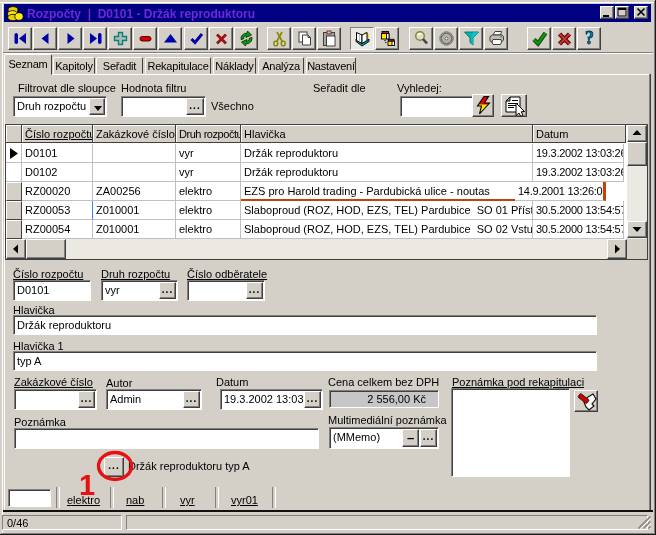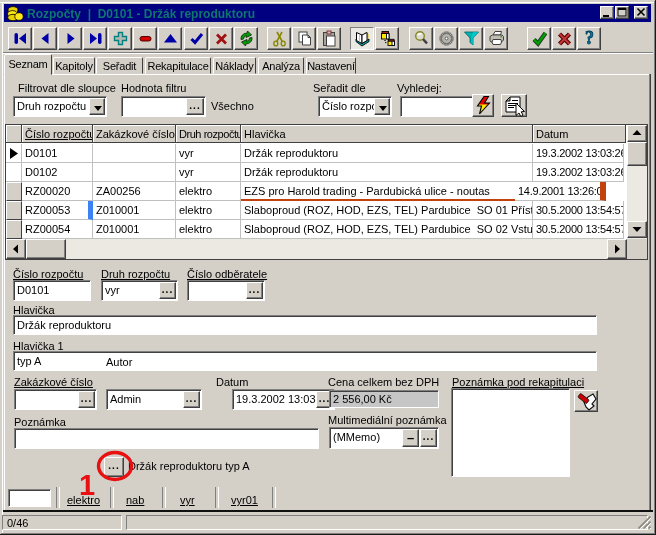--- a/index.html
+++ b/index.html
@@ -36,21 +36,21 @@
 <div class="hline" style="left:0;top:534px;width:656px;background:#1a1a1a"></div>
 <div class="abs" style="left:4px;top:4px;width:647px;height:18px;background:#000080"></div>
 <svg class="abs" style="left:7px;top:5px" width="17" height="16">
 <g stroke="#000" stroke-width="0.8">
 <ellipse cx="6" cy="5" rx="5" ry="3.4" fill="#e8d000"></ellipse>
 <ellipse cx="5.5" cy="9" rx="5" ry="3.4" fill="#ffe818"></ellipse>
 <ellipse cx="6" cy="12.5" rx="5.3" ry="3.2" fill="#e8d000"></ellipse>
 <ellipse cx="12" cy="11.5" rx="4.2" ry="3.8" fill="#ffe818"></ellipse>
 </g>
     </svg>
-<div class="lbl" style="left:27px;top:8px;color:#0f766e;font-weight:bold;font-size:12px;line-height:12px">Rozpočty&nbsp; | &nbsp;D0101 - Držák reproduktoru</div>
+<div class="lbl" style="left:27px;top:8px;color:#6d28d9;font-weight:bold;font-size:12px;line-height:12px">Rozpočty&nbsp; | &nbsp;D0101 - Držák reproduktoru</div>
 <div class="btn3d" style="left:600px;top:6px;width:14px;height:13px">
       <svg width="12" height="11" style="position:absolute;left:0;top:0">
         <rect x="2" y="8" width="6" height="2" fill="#000"></rect>
       </svg>
     </div>
 <div class="btn3d" style="left:615px;top:6px;width:14px;height:13px">
       <svg width="12" height="11" style="position:absolute;left:0;top:0">
         <rect x="2" y="1" width="8" height="8" fill="none" stroke="#000" stroke-width="1"></rect>
         <rect x="2" y="1" width="8" height="2" fill="#000"></rect>
       </svg>
@@ -240,25 +240,20 @@
 <div class="lbl" style="left:397px;top:83px">Vyhledej:</div>
 <div class="edit" style="left:13px;top:96px;width:94px;height:21px;padding-right:18px">Druh rozpočtu<div class="btn3d" style="right:1px;top:1px;width:16px;height:17px">
         <svg width="14" height="14" style="position:absolute;left:1px;top:3px">
           <polygon points="3,4 11,4 7,9" fill="#000"></polygon>
         </svg>
       </div></div>
 <div class="edit" style="left:121px;top:96px;width:85px;height:21px;padding-right:19px">
       <div class="btn3d dots" style="right:1px;top:1px;width:18px;height:17px;line-height:13px">...</div>
     </div>
 <div class="lbl" style="left:211px;top:101px">Všechno</div>
-<div class="edit" style="left:318px;top:96px;width:74px;height:21px;padding-right:18px">Číslo rozpoč<div class="btn3d" style="right:1px;top:1px;width:16px;height:17px">
-        <svg width="14" height="14" style="position:absolute;left:1px;top:3px">
-          <polygon points="3,4 11,4 7,9" fill="#000"></polygon>
-        </svg>
-      </div></div>
 <div class="edit" style="left:400px;top:96px;width:73px;height:21px"></div>
 <div class="btn3d" style="left:472px;top:94px;width:22px;height:23px">
 <svg width="20" height="21" style="position:absolute;left:1px;top:0">
 <defs>
           <clipPath id="bolt">
             <polygon points="10,1.5 3.5,11 7.5,11 5.5,19 15.5,8 10.5,8 14.5,1.5"></polygon>
           </clipPath>
         </defs>
 <polygon points="10,1.5 3.5,11 7.5,11 5.5,19 15.5,8 10.5,8 14.5,1.5" fill="#ffe800"></polygon>
 <rect x="0" y="0" width="20" height="9.5" fill="#e80000" clip-path="url(#bolt)"></rect>
@@ -296,23 +291,23 @@
 <div class="gcell" style="left:22px;top:163px;width:71px;height:19px;line-height:18px;background:#fff;border-right:1px solid #c0c0c0;border-bottom:1px solid #c0c0c0">D0102</div>
 <div class="gcell" style="left:93px;top:163px;width:83px;height:19px;line-height:18px;background:#fff;border-right:1px solid #c0c0c0;border-bottom:1px solid #c0c0c0"></div>
 <div class="gcell" style="left:176px;top:163px;width:65px;height:19px;line-height:18px;background:#fff;border-right:1px solid #c0c0c0;border-bottom:1px solid #c0c0c0">vyr</div>
 <div class="gcell" style="left:241px;top:163px;width:292px;height:19px;line-height:18px;background:#fff;border-right:1px solid #c0c0c0;border-bottom:1px solid #c0c0c0">Držák reproduktoru</div>
 <div class="gcell" style="left:533px;top:163px;width:91px;height:19px;line-height:18px;background:#fff;border-right:1px solid #c0c0c0;border-bottom:1px solid #c0c0c0;letter-spacing:-0.25px">19.3.2002 13:03:26</div>
 <div class="abs" style="left:6px;top:182px;width:16px;height:19px;background:#d4d0c8;border:1px solid;border-color:#fff #404040 #404040 #fff;box-sizing:border-box"></div>
 <div class="gcell" style="left:22px;top:182px;width:71px;height:19px;line-height:18px;background:#fff;border-right:1px solid #c0c0c0;border-bottom:1px solid #c0c0c0">RZ00020</div>
 <div class="gcell" style="left:93px;top:182px;width:83px;height:19px;line-height:18px;background:#fff;border-right:1px solid #c0c0c0;border-bottom:1px solid #c0c0c0">ZA00256</div>
 <div class="gcell" style="left:176px;top:182px;width:65px;height:19px;line-height:18px;background:#fff;border-right:1px solid #c0c0c0;border-bottom:1px solid #c0c0c0">elektro</div>
 <div class="gcell" style="left:241px;top:182px;width:292px;height:19px;line-height:18px;background:#fff;border-right:1px solid #c0c0c0;border-bottom:2px solid #c2410c">EZS pro Harold trading - Pardubická ulice - noutas</div>
-<div class="gcell" style="left:515px;top:182px;width:91px;height:19px;line-height:18px;background:#fff;border-right:6px solid #c2410c;border-bottom:1px solid #c0c0c0;letter-spacing:-0.25px">14.9.2001 13:26:05</div>
+<div class="gcell" style="left:515px;top:182px;width:91px;height:19px;line-height:18px;background:#fff;border-right:3px solid #c2410c;border-bottom:1px solid #c0c0c0;letter-spacing:-0.25px">14.9.2001 13:26:05</div>
 <div class="abs" style="left:6px;top:201px;width:16px;height:19px;background:#d4d0c8;border:1px solid;border-color:#fff #404040 #404040 #fff;box-sizing:border-box"></div>
-<div class="gcell" style="left:22px;top:201px;width:71px;height:19px;line-height:18px;background:#fff;border-right:5px solid #3b82f6;border-bottom:1px solid #c0c0c0">RZ00053</div>
+<div class="gcell" style="left:22px;top:201px;width:71px;height:19px;line-height:18px;background:#fff;border-right:1px solid #3b82f6;border-bottom:1px solid #c0c0c0">RZ00053</div>
 <div class="gcell" style="left:93px;top:201px;width:83px;height:19px;line-height:18px;background:#fff;border-right:1px solid #c0c0c0;border-bottom:1px solid #c0c0c0">Z010001</div>
 <div class="gcell" style="left:176px;top:201px;width:65px;height:19px;line-height:18px;background:#fff;border-right:1px solid #c0c0c0;border-bottom:1px solid #c0c0c0">elektro</div>
 <div class="gcell" style="left:241px;top:201px;width:292px;height:19px;line-height:18px;background:#fff;border-right:1px solid #c0c0c0;border-bottom:1px solid #c0c0c0">Slaboproud (ROZ, HOD, EZS, TEL) Pardubice&nbsp; SO 01 Přístavba</div>
 <div class="gcell" style="left:533px;top:201px;width:91px;height:19px;line-height:18px;background:#fff;border-right:1px solid #c0c0c0;border-bottom:1px solid #c0c0c0;letter-spacing:-0.25px">30.5.2000 13:54:57</div>
 <div class="abs" style="left:6px;top:220px;width:16px;height:19px;background:#d4d0c8;border:1px solid;border-color:#fff #404040 #404040 #fff;box-sizing:border-box"></div>
 <div class="gcell" style="left:22px;top:220px;width:71px;height:19px;line-height:18px;background:#fff;border-right:1px solid #c0c0c0;border-bottom:1px solid #c0c0c0">RZ00054</div>
 <div class="gcell" style="left:93px;top:220px;width:83px;height:19px;line-height:18px;background:#fff;border-right:1px solid #c0c0c0;border-bottom:1px solid #c0c0c0">Z010001</div>
 <div class="gcell" style="left:176px;top:220px;width:65px;height:19px;line-height:18px;background:#fff;border-right:1px solid #c0c0c0;border-bottom:1px solid #c0c0c0">elektro</div>
 <div class="gcell" style="left:241px;top:220px;width:292px;height:19px;line-height:18px;background:#fff;border-right:1px solid #c0c0c0;border-bottom:1px solid #c0c0c0">Slaboproud (ROZ, HOD, EZS, TEL) Pardubice&nbsp; SO 02 Vstupní</div>
 <div class="gcell" style="left:533px;top:220px;width:91px;height:19px;line-height:18px;background:#fff;border-right:1px solid #c0c0c0;border-bottom:1px solid #c0c0c0;letter-spacing:-0.25px">30.5.2000 13:54:57</div>
@@ -347,30 +342,30 @@
 <div class="edit" style="left:13px;top:280px;width:78px;height:21px">D0101</div>
 <div class="edit" style="left:101px;top:280px;width:77px;height:21px;padding-right:18px">vyr<div class="btn3d dots" style="right:1px;top:1px;width:17px;height:17px;line-height:13px">...</div></div>
 <div class="edit" style="left:187px;top:280px;width:78px;height:21px;padding-right:18px">
       <div class="btn3d dots" style="right:1px;top:1px;width:17px;height:17px;line-height:13px">...</div>
     </div>
 <div class="lbl" style="left:13px;top:305px">Hlavička</div>
 <div class="edit" style="left:13px;top:315px;width:584px;height:20px">Držák reproduktoru</div>
 <div class="lbl" style="left:13px;top:341px">Hlavička 1</div>
 <div class="edit" style="left:13px;top:351px;width:584px;height:20px">typ A</div>
 <div class="lbl u" style="left:14px;top:377px">Zakázkové číslo</div>
-<div class="lbl" style="left:106px;top:357px">Autor</div>
+<div class="lbl" style="left:106px;top:378px">Autor</div>
 <div class="lbl" style="left:216px;top:377px">Datum</div>
 <div class="lbl" style="left:328px;top:377px">Cena celkem bez DPH</div>
 <div class="lbl u" style="left:452px;top:377px">Poznámka pod rekapitulaci</div>
 <div class="edit" style="left:14px;top:389px;width:83px;height:21px;padding-right:18px">
       <div class="btn3d dots" style="right:1px;top:1px;width:17px;height:17px;line-height:13px">...</div>
     </div>
 <div class="edit" style="left:106px;top:389px;width:96px;height:21px;padding-right:18px">Admin<div class="btn3d dots" style="right:1px;top:1px;width:17px;height:17px;line-height:13px">...</div></div>
-<div class="edit" style="left:232px;top:389px;width:103px;height:21px;padding-right:18px">19.3.2002 13:03:<div class="btn3d dots" style="right:1px;top:1px;width:17px;height:17px;line-height:13px">...</div></div>
-<div class="edit gray" style="left:329px;top:390px;width:110px;height:18px;text-align:left;padding-right:5px;background:#c6c6c6;line-height:11px">2 556,00 Kč</div>
+<div class="edit" style="left:220px;top:389px;width:103px;height:21px;padding-right:18px">19.3.2002 13:03:<div class="btn3d dots" style="right:1px;top:1px;width:17px;height:17px;line-height:13px">...</div></div>
+<div class="edit gray" style="left:329px;top:390px;width:110px;height:18px;text-align:right;padding-right:12px;background:#c6c6c6;line-height:11px">2 556,00 Kč</div>
 <div class="edit" style="left:451px;top:388px;width:119px;height:89px"></div>
 <div class="btn3d" style="left:574px;top:390px;width:24px;height:22px">
 <svg width="22" height="20" style="position:absolute;left:1px;top:1px">
 <polygon points="12,5 17,2 20,7 16,12 18,14 13,18 10,15 8,10" fill="#fff" stroke="#101010" stroke-width="1.2"></polygon>
 <rect x="2" y="3.2" width="11" height="4.6" rx="1" transform="rotate(38 6 6)" fill="#cc0000" stroke="#101010" stroke-width="0.8"></rect>
       </svg>
     </div>
 <div class="lbl" style="left:14px;top:417px">Poznámka</div>
 <div class="edit" style="left:14px;top:428px;width:305px;height:21px"></div>
 <div class="lbl" style="left:328px;top:415px">Multimediální poznámka</div>

